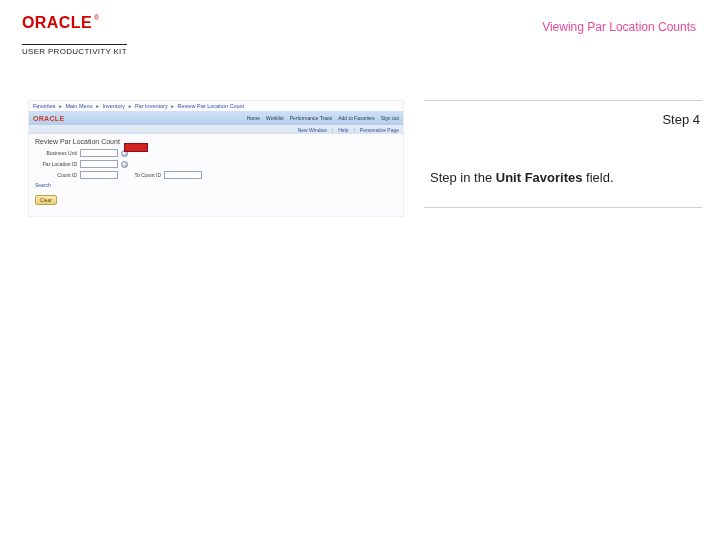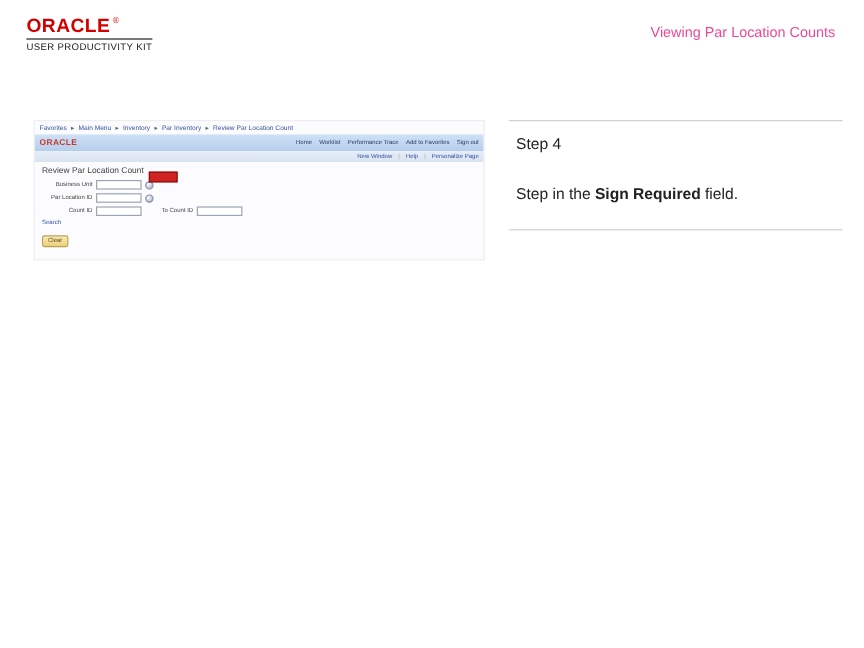--- a/index.html
+++ b/index.html
@@ -39,21 +39,21 @@
     font-size: 7px;
     color: #d40000;
     vertical-align: top;
     margin-left: 2px;
   }
   .logo-subtitle {
     font-size: 8px;
     color: #222;
     letter-spacing: 0.3px;
     border-top: 1px solid #222;
-    margin-top: 0;
+    margin-top: 12px;
     padding-top: 2px;
   }
   .slide-title {
     position: absolute;
     top: 20px;
     right: 24px;
     font-size: 12px;
     color: #ec4899;
   }
 
@@ -63,21 +63,22 @@
     left: 424px;
     top: 100px;
     width: 270px;
     border-top: 1px solid #d0d0d0;
     border-bottom: 1px solid #d0d0d0;
     padding: 10px 2px 20px 6px;
     font-size: 13px;
     line-height: 1.4;
   }
   .instr-step {
-    margin-bottom: 24px;
+    margin-bottom: 40px;
+    text-align: right;
   }
   .bold { font-weight: 700; }
 
   
   .mini {
     position: absolute;
     left: 28px;
     top: 100px;
     width: 374px;
     height: 115px;
@@ -208,21 +209,21 @@
         <span class="oracle-word">ORACLE</span><span class="oracle-tm">®</span>
       </div>
       <div class="logo-subtitle">USER PRODUCTIVITY KIT</div>
     </div>
     <div class="slide-title">Viewing Par Location Counts</div>
   </div>
 
   <div class="instruction-panel">
     <div class="instr-step">Step 4</div>
     <div>
-      <span>Step in the </span><span class="bold">Sign Required</span><span> field.</span>
+      <span>Step in the </span><span class="bold">Unit Favorites</span><span> field.</span>
     </div>
   </div>
 
   <div class="mini">
 
     <div class="mini-breadcrumb">
       <span>Favorites</span>
       <span class="sep">▸</span>
       <span>Main Menu</span>
       <span class="sep">▸</span>

